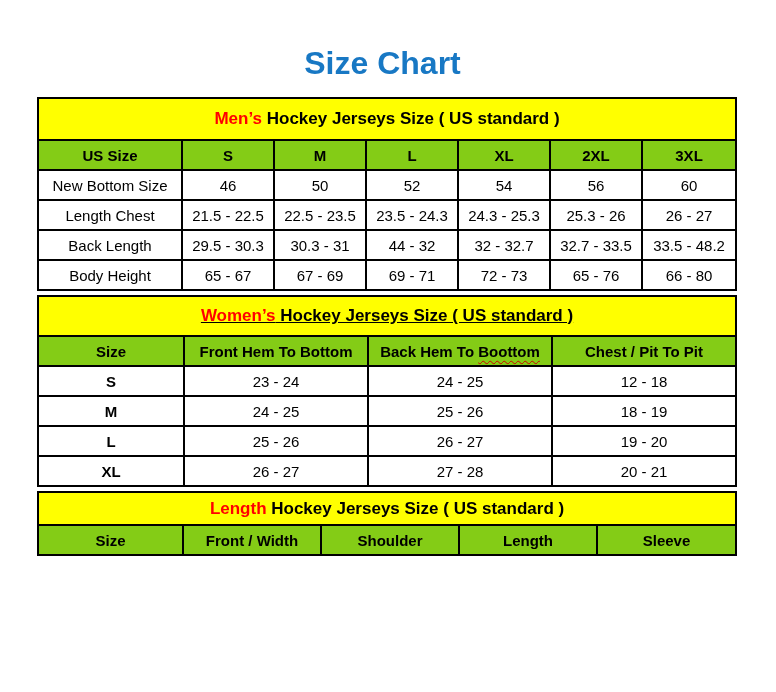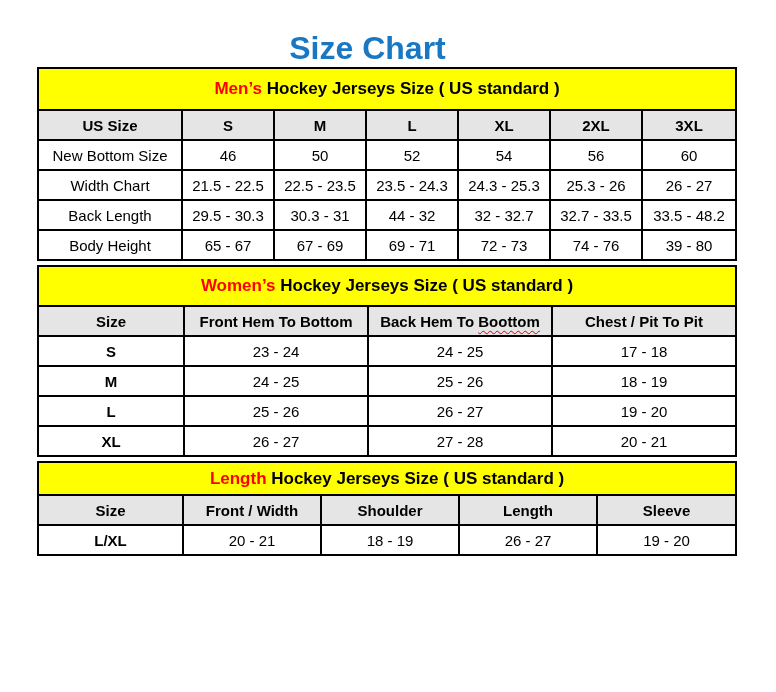--- a/index.html
+++ b/index.html
@@ -10,21 +10,21 @@
     color: #000000;
   }
   .page {
     position: relative;
     width: 776px;
     height: 692px;
     background: #ffffff;
     overflow: hidden;
   }
   .title {
-    margin: 0;
+    margin: 15px;
     padding-top: 30px;
     width: 735px;
     text-align: center;
     font-size: 32px;
     font-weight: bold;
     color: #1878c4;
     letter-spacing: 0px;
   }
   .chart-wrap {
     margin-left: 37px;
@@ -44,28 +44,28 @@
     padding: 0 2px;
     overflow: hidden;
     white-space: nowrap;
   }
   .band th {
     background: #ffff00;
     font-size: 17px;
     font-weight: bold;
     height: 40px;
   }
-  .women .band th { height: 38px; }
+  .women .band th { height: 38px; text-decoration: underline; }
   .youth .band th { height: 31px; }
   .accent { color: #ff0000; }
   .cols th {
     font-size: 15px;
     font-weight: bold;
     height: 28px;
-    background: #e5e5e5;
+    background: #84cc16;
   }
   td {
     font-size: 15px;
     font-weight: normal;
     height: 28px;
     background: #ffffff;
   }
   .women td.rowlabel, .youth td.rowlabel { font-weight: bold; }
   .men td.rowlabel { font-weight: normal; }
   .squiggle {
@@ -114,21 +114,21 @@
         <tr>
           <td class="rowlabel">New Bottom Size</td>
           <td>46</td>
           <td>50</td>
           <td>52</td>
           <td>54</td>
           <td>56</td>
           <td>60</td>
         </tr>
         <tr>
-          <td class="rowlabel">Width Chart</td>
+          <td class="rowlabel">Length Chest</td>
           <td>21.5 - 22.5</td>
           <td>22.5 - 23.5</td>
           <td>23.5 - 24.3</td>
           <td>24.3 - 25.3</td>
           <td>25.3 - 26</td>
           <td>26 - 27</td>
         </tr>
         <tr>
           <td class="rowlabel">Back Length</td>
           <td>29.5 - 30.3</td>
@@ -137,22 +137,22 @@
           <td>32 - 32.7</td>
           <td>32.7 - 33.5</td>
           <td>33.5 - 48.2</td>
         </tr>
         <tr>
           <td class="rowlabel">Body Height</td>
           <td>65 - 67</td>
           <td>67 - 69</td>
           <td>69 - 71</td>
           <td>72 - 73</td>
-          <td>74 - 76</td>
-          <td>39 - 80</td>
+          <td>65 - 76</td>
+          <td>66 - 80</td>
         </tr>
       </tbody>
     </table>
 
     <table class="sec women">
       <colgroup>
         <col style="width:146px">
           <col style="width:184px">
           <col style="width:184px">
           <col style="width:184px">
@@ -166,21 +166,21 @@
           <th>Front Hem To Bottom</th>
           <th><span>Back Hem To </span><span class="squiggle">Boottom</span></th>
           <th>Chest / Pit To Pit</th>
         </tr>
       </thead>
       <tbody>
         <tr>
           <td class="rowlabel">S</td>
           <td>23 - 24</td>
           <td>24 - 25</td>
-          <td>17 - 18</td>
+          <td>12 - 18</td>
         </tr>
         <tr>
           <td class="rowlabel">M</td>
           <td>24 - 25</td>
           <td>25 - 26</td>
           <td>18 - 19</td>
         </tr>
         <tr>
           <td class="rowlabel">L</td>
           <td>25 - 26</td>
@@ -210,24 +210,17 @@
         </tr>
         <tr class="cols">
           <th>Size</th>
           <th>Front / Width</th>
           <th>Shoulder</th>
           <th>Length</th>
           <th>Sleeve</th>
         </tr>
       </thead>
       <tbody>
-        <tr>
-          <td class="rowlabel">L/XL</td>
-          <td>20 - 21</td>
-          <td>18 - 19</td>
-          <td>26 - 27</td>
-          <td>19 - 20</td>
-        </tr>
       </tbody>
     </table>
 
   </div>
 </div>
 
 </body></html>

